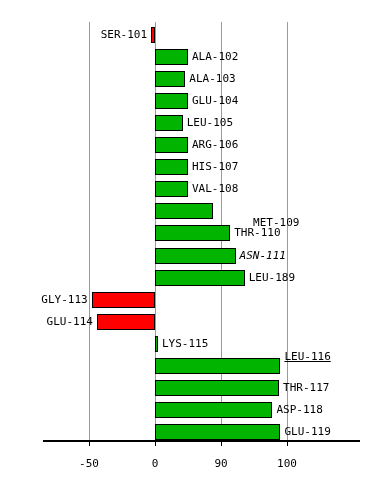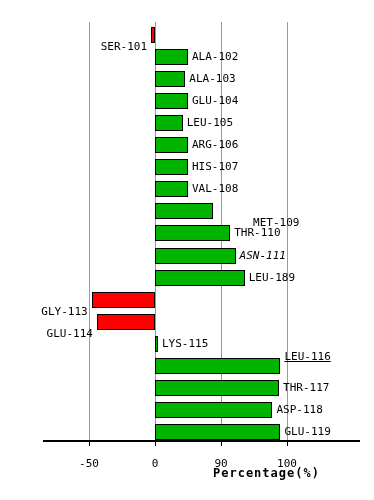--- a/index.html
+++ b/index.html
@@ -11,21 +11,21 @@
   .tick{position:absolute;top:440px;width:1px;height:6px;background:#000;}
   .ticklabel{position:absolute;top:449px;font-size:11px;color:#000;text-align:center;
              transform:translateX(-50%);white-space:nowrap;letter-spacing:0px;margin-top:8px;}
   .xtitle{position:absolute;top:466px;font-size:12px;font-weight:bold;color:#000;
           white-space:nowrap;letter-spacing:1px;}
   .bar{position:absolute;height:16px;border:1px solid #000;box-sizing:border-box;}
   .bar.pos{background:#00b400;}
   .bar.neg{background:#ff0000;}
   .barlabel{position:absolute;font-size:11px;color:#000;white-space:nowrap;line-height:16px;}
   .barlabel.right{text-align:left;}
-  .barlabel.left{text-align:left;transform:translateX(-100%);margin-top:12px;}
+  .barlabel.left{text-align:left;transform:translateX(-100%);}
 </style>
 </head>
 <body>
 
 <div id="chart">
 
   <div class="gridline" style="left:89px;top:22px;height:418px;"></div>
   <div class="gridline" style="left:155px;top:22px;height:418px;"></div>
   <div class="gridline" style="left:221px;top:22px;height:418px;"></div>
   <div class="gridline" style="left:287px;top:22px;height:418px;"></div>
@@ -76,15 +76,14 @@
       <div class="tick" style="left: 89px;"></div>
       <div class="ticklabel" style="left: 89px;">-50</div>
       <div class="tick" style="left: 155px;"></div>
       <div class="ticklabel" style="left: 155px;">0</div>
       <div class="tick" style="left: 221px;"></div>
       <div class="ticklabel" style="left: 221px;">90</div>
       <div class="tick" style="left: 287px;"></div>
       <div class="ticklabel" style="left: 287px;">100</div>
     </div>
 
-  <div class="xtitle" style="left:213px;">Percentage(%)</div>
 
 </div>
 
 </body></html>

